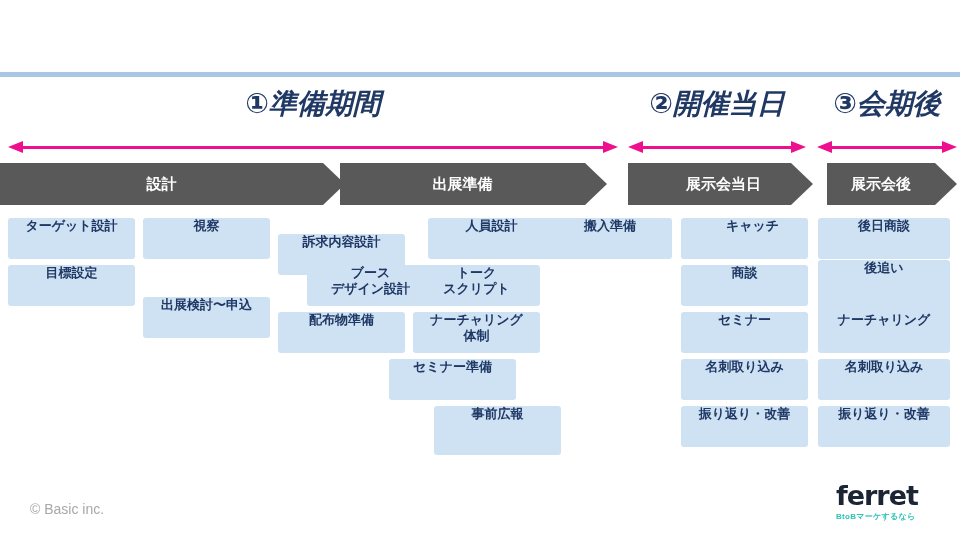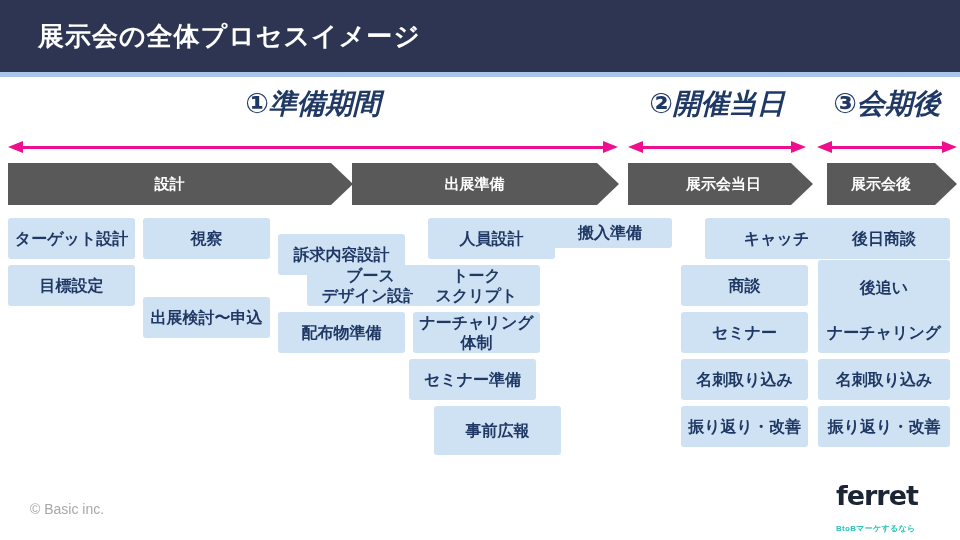--- a/index.html
+++ b/index.html
@@ -46,46 +46,43 @@
   .process-bar {
     position:absolute; top:163px; height:42px; background:var(--bar-gray);
     color:#ffffff; font-size:15px; font-weight:bold;
     display:flex; align-items:center; justify-content:center;
     box-sizing:border-box; padding-right:22px; white-space:nowrap;
     clip-path:polygon(0 0, calc(100% - 22px) 0, 100% 50%, calc(100% - 22px) 100%, 0 100%);
   }
 
   .task-box {
     position:absolute; background:var(--box-bg); border-radius:3px;
-    color:var(--text-navy); font-size:16px; font-weight:bold;
-    display:flex; flex-direction:column; align-items:center; justify-content:center;
+    color:var(--text-navy); font-size:13px; font-weight:bold;
+    display:flex; flex-direction:column; align-items:center; justify-content:flex-start;
     text-align:center; line-height:1.25; box-sizing:border-box; white-space:nowrap;
   }
 
   .copyright {
     position:absolute; left:30px; top:501px;
     color:var(--footer-gray); font-size:14px;
   }
   .logo { position:absolute; left:836px; top:482px; width:72px; text-align:center; }
   .logo-text {
     font-size:27px; font-weight:800; color:var(--logo-dark);
     line-height:1; letter-spacing:-1px; font-family:"DejaVu Sans",sans-serif;
   }
   .logo-tagline {
-    margin-top:14px; font-size:8px; font-weight:bold; color:var(--logo-teal);
+    margin-top:2px; font-size:8px; font-weight:bold; color:var(--logo-teal);
     letter-spacing:0.3px; white-space:nowrap;
   }
 </style>
 </head>
 <body>
 
 <div class="slide">
-  <div class="header">
-    <div class="header-title">展示会の全体プロセスイメージ</div>
-  </div>
   <div class="header-strip"></div>
 
   <div id="phases-layer">
       <div class="phase-label" style="left: 8px; width: 610px;">①準備期間</div>
       <div class="phase-arrow" style="left: 8px; width: 610px;">
         <span class="head-left"></span>
         <span class="line"></span>
         <span class="head-right"></span>
       </div>
       <div class="phase-label" style="left: 628px; width: 178px;">②開催当日</div>
@@ -95,22 +92,22 @@
         <span class="head-right"></span>
       </div>
       <div class="phase-label" style="left: 817px; width: 140px;">③会期後</div>
       <div class="phase-arrow" style="left: 817px; width: 140px;">
         <span class="head-left"></span>
         <span class="line"></span>
         <span class="head-right"></span>
       </div>
     </div>
   <div id="bars-layer">
-      <div class="process-bar" style="left: 8px; width: 345px;">設計</div>
-      <div class="process-bar" style="left: 352px; width: 267px;">出展準備</div>
+      <div class="process-bar" style="left: 0px; width: 345px;">設計</div>
+      <div class="process-bar" style="left: 340px; width: 267px;">出展準備</div>
       <div class="process-bar" style="left: 628px; width: 185px; padding-left: 28px;">展示会当日</div>
       <div class="process-bar" style="left: 827px; width: 130px;">展示会後</div>
     </div>
   <div id="boxes-layer">
       <div class="task-box" style="left: 8px; width: 127px; top: 218px; height: 41px;">
         <span>ターゲット設計</span>
       </div>
       <div class="task-box" style="left: 8px; width: 127px; top: 265px; height: 41px;">
         <span>目標設定</span>
       </div>
@@ -134,30 +131,30 @@
         <span>人員設計</span>
       </div>
       <div class="task-box" style="left: 413px; width: 127px; top: 265px; height: 41px;">
         <span>トーク</span>
         <span>スクリプト</span>
       </div>
       <div class="task-box" style="left: 413px; width: 127px; top: 312px; height: 41px;">
         <span>ナーチャリング</span>
         <span>体制</span>
       </div>
-      <div class="task-box" style="left: 409px; width: 127px; top: 359px; height: 41px;">
+      <div class="task-box" style="left: 389px; width: 127px; top: 359px; height: 41px;">
         <span>セミナー準備</span>
       </div>
       <div class="task-box" style="left: 434px; width: 127px; top: 406px; height: 49px; font-family: Liberation Serif, serif;">
         <span>事前広報</span>
       </div>
-      <div class="task-box" style="left: 548px; width: 124px; top: 218px; height: 30px;">
+      <div class="task-box" style="left: 548px; width: 124px; top: 218px; height: 41px;">
         <span>搬入準備</span>
       </div>
-      <div class="task-box" style="left: 705px; width: 127px; top: 218px; height: 41px; padding-left: 16px;">
+      <div class="task-box" style="left: 681px; width: 127px; top: 218px; height: 41px; padding-left: 16px;">
         <span>キャッチ</span>
       </div>
       <div class="task-box" style="left: 681px; width: 127px; top: 265px; height: 41px;">
         <span>商談</span>
       </div>
       <div class="task-box" style="left: 681px; width: 127px; top: 312px; height: 41px;">
         <span>セミナー</span>
       </div>
       <div class="task-box" style="left: 681px; width: 127px; top: 359px; height: 41px;">
         <span>名刺取り込み</span>

